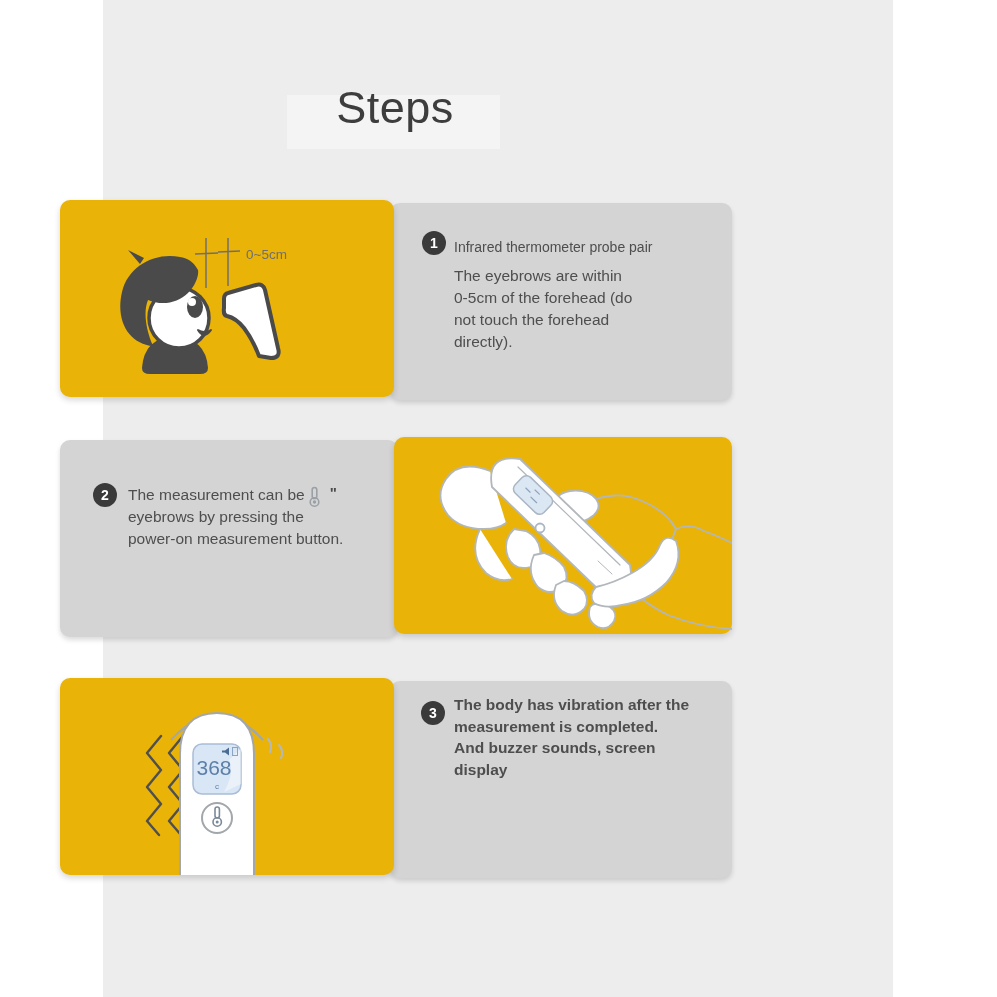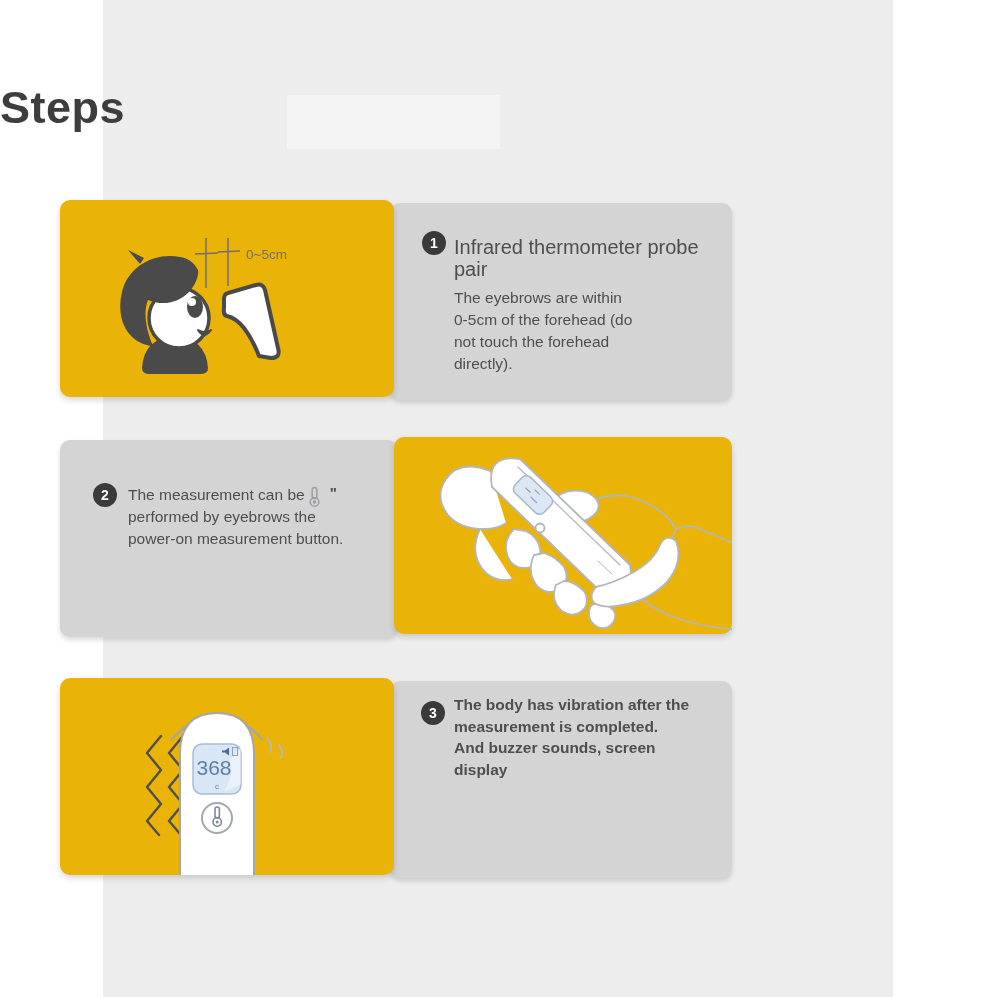--- a/index.html
+++ b/index.html
@@ -4,38 +4,38 @@
 <style>
   html,body { margin:0; padding:0; }
   body {
     width:997px; height:997px; position:relative; overflow:hidden;
     background:#ffffff;
     font-family:"Liberation Sans", sans-serif;
   }
   .band { position:absolute; left:103px; top:0; width:790px; height:997px; background:#ededed; }
   .title-highlight { position:absolute; left:287px; top:95px; width:213px; height:54px; background:#f4f4f4; }
   .page-title {
-    position:absolute; left:0; top:82px; width:790px; 
-    font-size:45px; color:#3d3d3d; letter-spacing:0.5px; font-weight:700;
+    position:absolute; left:0; top:82px; width:790px; text-align:center;
+    font-size:45px; color:#3d3d3d; letter-spacing:0.5px; font-weight:400;
   }
   .row { position:absolute; left:60px; width:672px; height:200px; }
   .row1 { top:200px; } .row2 { top:437px; } .row3 { top:678px; }
   .half { position:absolute; top:0; height:197px; border-radius:10px; }
   .half.white { background:#eab308; z-index:2; box-shadow:0 3px 6px rgba(0,0,0,0.16); }
   .half.gray  { background:#d4d4d4; top:3px; z-index:1; box-shadow:0 3px 5px rgba(0,0,0,0.14); }
   .pos-left  { left:0; width:334px; }
   .pos-right { left:330px; width:342px; }
   .pos-left-wide { left:0; width:338px; }
   .pos-right-white { left:334px; width:338px; }
   .badge {
     position:absolute; width:24px; height:24px; border-radius:50%;
     background:#3a3a3a; color:#ffffff; font-size:14px; font-weight:bold;
     text-align:center; line-height:24px;
   }
-  .step-heading { font-size:20px; color:#4e4e4e; line-height:22px; margin:0 0 7px 0; }
+  .step-heading { font-size:14px; color:#4e4e4e; line-height:22px; margin:0 0 7px 0; }
   .step-body { font-size:15.5px; color:#4e4e4e; line-height:22px; white-space:pre-line; margin:0; }
   .s1-badge { left:32px; top:28px; }
   .s1-text  { position:absolute; left:64px; top:33px; width:268px; }
   .s2-badge { left:33px; top:43px; }
   .s2-text  { position:absolute; left:68px; top:44px; width:262px; }
   .s2-line1 { display:flex; align-items:flex-start; }
   .s2-quote { font-weight:bold; color:#4a4a4a; font-size:15px; margin-left:8px; position:relative; top:-2px; }
   .inline-thermo { margin-left:2px; position:relative; top:2px; }
   .s3-badge { left:31px; top:20px; }
   .s3-text  { position:absolute; left:64px; top:13px; width:268px;font-weight:bold; }
@@ -92,21 +92,21 @@
     <div class="s2-text">
       <div class="s2-line1 step-body" style="white-space:normal;">
         <span>The measurement can be</span>
         <svg class="inline-thermo" width="15" height="22" viewBox="0 0 15 22">
           <rect x="5.2" y="1.5" width="4.6" height="11" rx="2.3" fill="none" stroke="#9aa0a6" stroke-width="1.6"></rect>
           <circle cx="7.5" cy="16" r="4.3" fill="none" stroke="#9aa0a6" stroke-width="1.6"></circle>
           <circle cx="7.5" cy="16" r="1.7" fill="#9aa0a6"></circle>
         </svg>
         <span class="s2-quote">"</span>
       </div>
-      <p class="step-body">performed by eyebrows the
+      <p class="step-body">eyebrows by pressing the
 power-on measurement button.</p>
     </div>
   </div>
   <div class="half white pos-right-white">
     <svg class="illu" viewBox="0 0 338 197">
       <g stroke="#b2b7bc" stroke-width="1.8" fill="none" stroke-linecap="round" stroke-linejoin="round">
 
         <path d="M96,34 Q66,22 52,42 Q40,60 54,78 Q66,92 90,92 Q104,92 112,86" fill="#ffffff"></path>
         <path d="M86,92 Q74,118 92,136 Q104,146 118,142" fill="#ffffff"></path>
 

